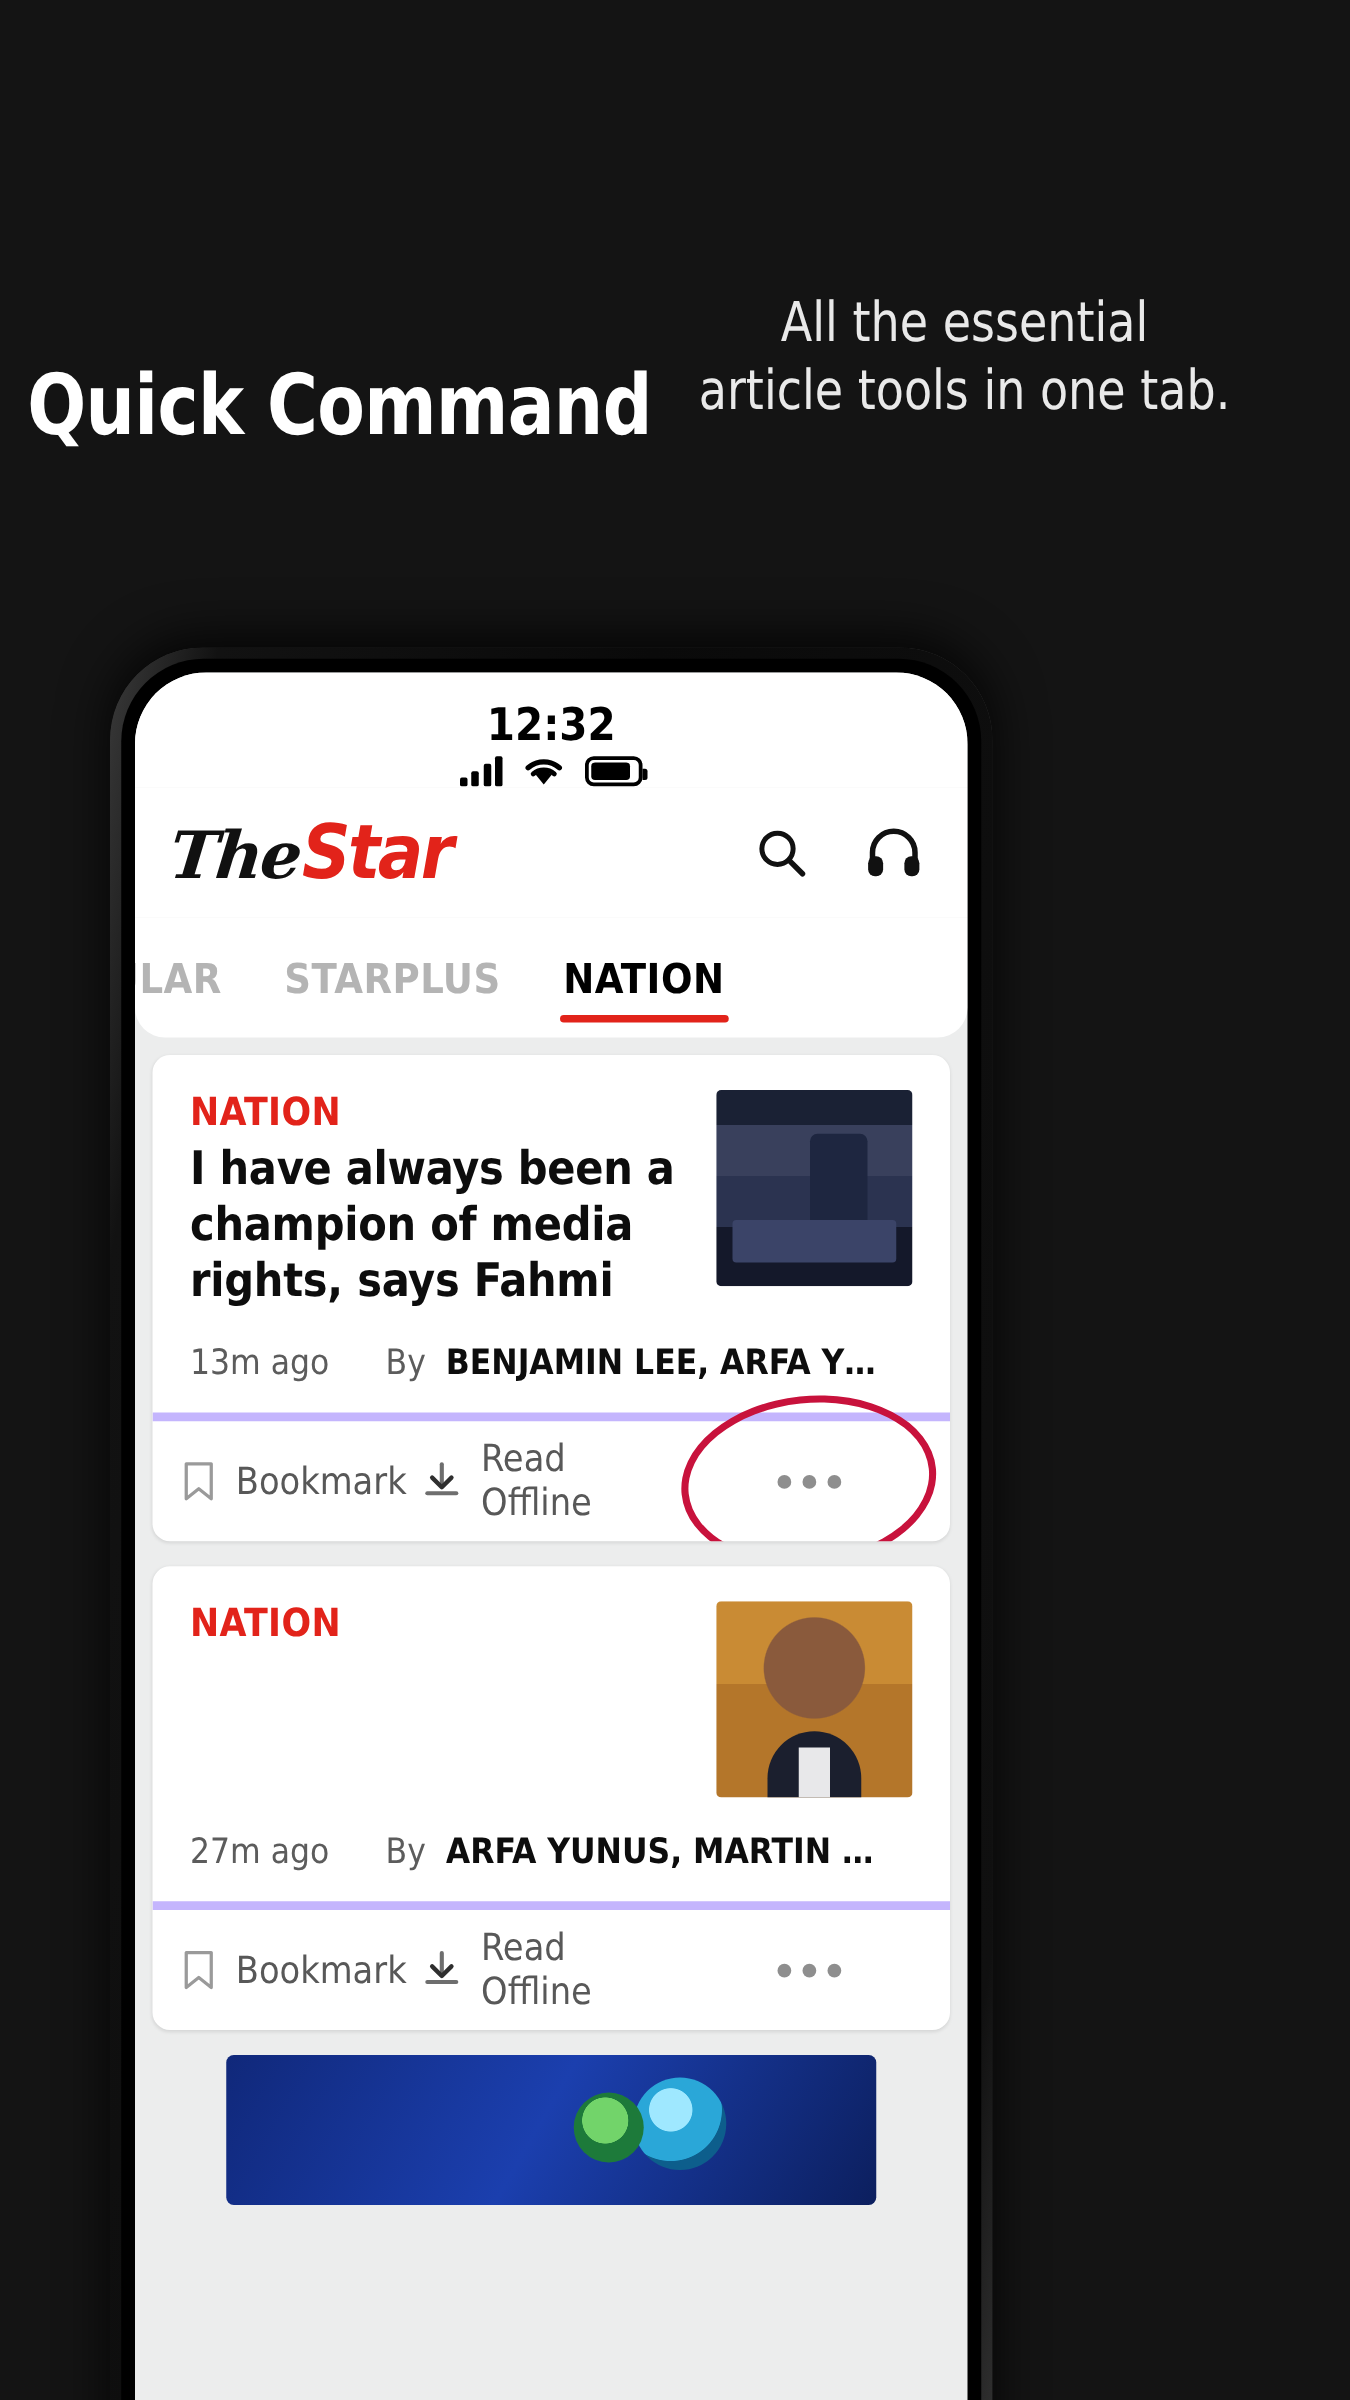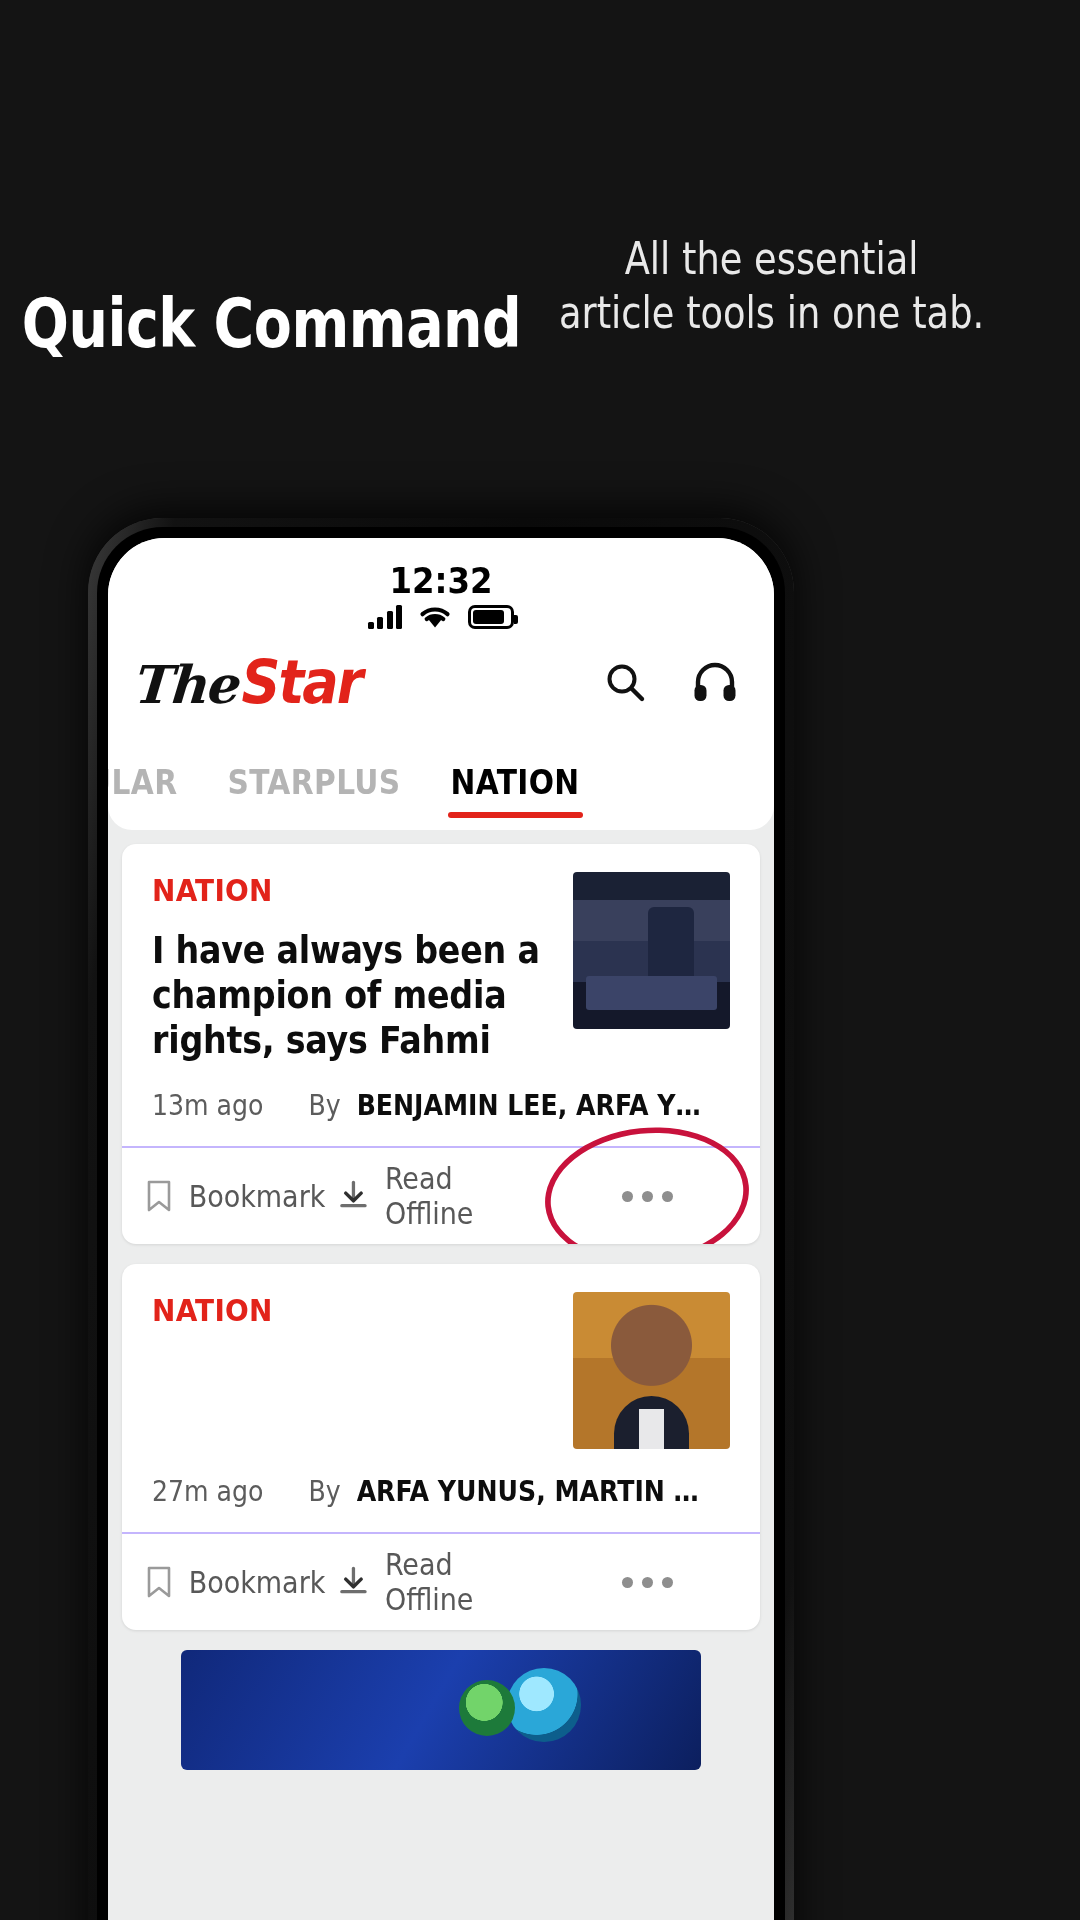--- a/index.html
+++ b/index.html
@@ -140,21 +140,21 @@
     box-shadow:0 1px 3px rgba(0,0,0,.10);
     overflow:hidden;
   }
   .card-body { padding:28px 30px 0 30px; display:flex; gap:24px; }
   .card-text { flex:1; min-width:0; }
   .kicker {
     font-family:"DejaVu Sans Condensed","Liberation Sans", sans-serif;
     font-weight:bold; font-size:31px; color:#e2231a; letter-spacing:0.3px;
   }
   .headline {
-    margin-top:20px;
+    margin-top:4px;
     font-family:"DejaVu Sans Condensed","Liberation Sans", sans-serif;
     font-weight:bold; font-size:37px; line-height:1.22; color:#0d0d0d;
     letter-spacing:-0.2px;
   }
   .thumb {
     width:157px; height:157px; border-radius:4px; flex:none;
     background:#2a3350; overflow:hidden; position:relative;
   }
   .thumb.parl {
     background:
@@ -178,21 +178,21 @@
     content:""; position:absolute; left:26%; bottom:0; width:48%; height:34%;
     background:#1b1f2e; border-radius:40px 40px 0 0;
   }
   .thumb.portrait:after{
     content:""; position:absolute; left:42%; bottom:0; width:16%; height:26%;
     background:#e8e8ea;
   }
   .meta {
     display:flex; align-items:center; gap:16px;
     padding:26px 44px 24px 30px;
-    border-bottom:2px solid #c4b5fd;
+    border-bottom:7px solid #c4b5fd;
     white-space:nowrap; overflow:hidden;
   }
   .meta-time {
     font-family:"DejaVu Sans Condensed","Liberation Sans", sans-serif;
     font-size:28px; color:#5c5c5c;
   }
   .meta-by {
     font-family:"DejaVu Sans Condensed","Liberation Sans", sans-serif;
     font-size:28px; color:#5c5c5c; margin-left:29px;
   }

